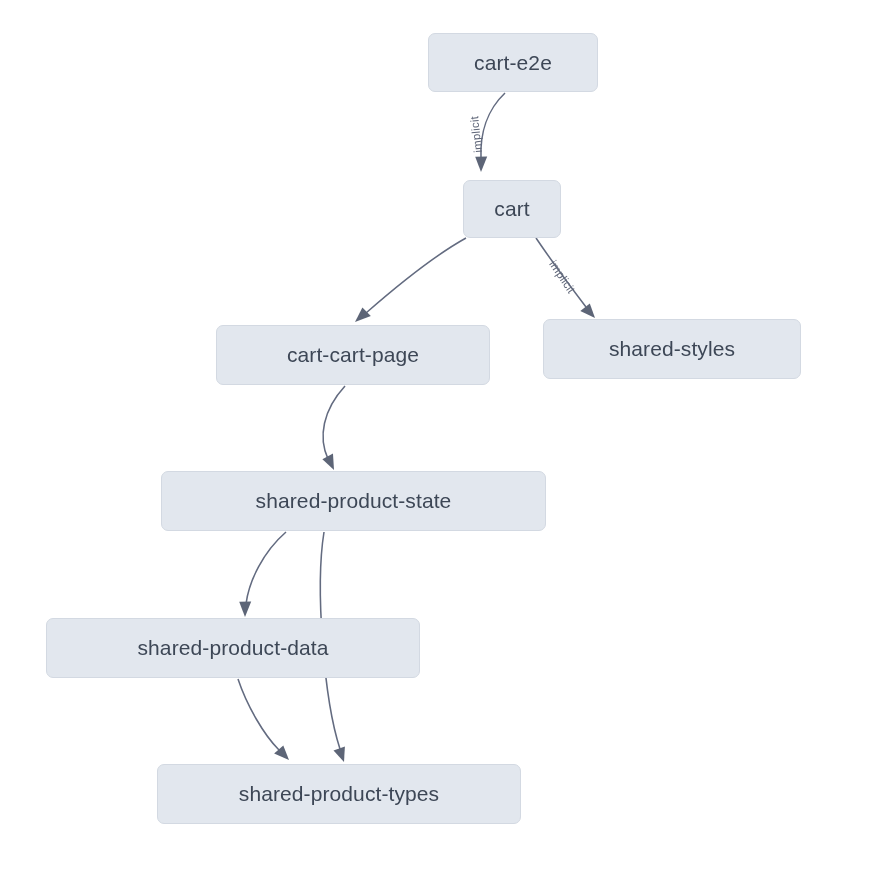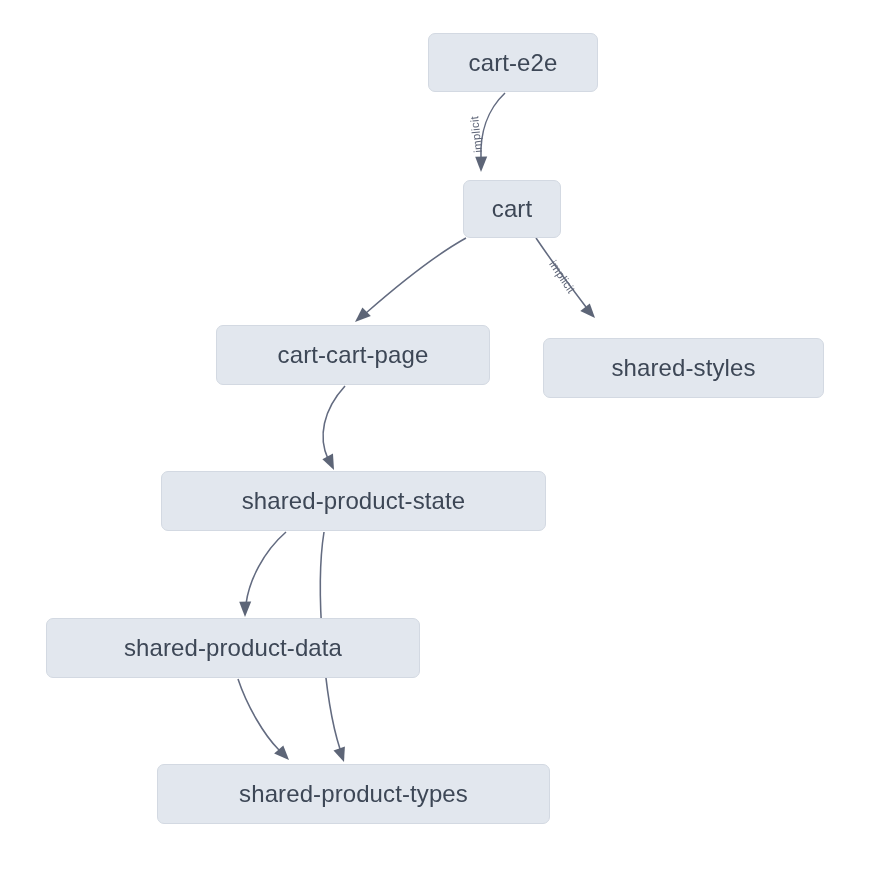--- a/index.html
+++ b/index.html
@@ -39,21 +39,21 @@
     position: absolute;
     box-sizing: border-box;
     display: flex;
     align-items: center;
     justify-content: center;
     background: #e2e7ee;
     border: 1px solid #d3d9e2;
     border-radius: 7px;
     color: #3d4756;
     font-family: "Liberation Sans", sans-serif;
-    font-size: 24px;
+    font-size: 21px;
     font-weight: 400;
     letter-spacing: 0.1px;
     white-space: nowrap;
     user-select: none;
   }
   .edge-path {
     fill: none;
     stroke: #636b80;
     stroke-width: 1.55;
   }
@@ -121,30 +121,30 @@
     </div>
 
     <div class="graph-node" style="left:216px; top:325px; width:274px; height:60px;">
       <span>cart-cart-page</span>
     </div>
 
     <div class="graph-node" style="left:463px; top:180px; width:98px; height:58px;">
       <span>cart</span>
     </div>
 
-    <div class="graph-node" style="left:543px; top:338px; width:281px; height:60px;">
+    <div class="graph-node" style="left:543px; top:319px; width:258px; height:60px;">
       <span>shared-styles</span>
     </div>
 
     <div class="graph-node" style="left:46px; top:618px; width:374px; height:60px;">
       <span>shared-product-data</span>
     </div>
 
     <div class="graph-node" style="left:161px; top:471px; width:385px; height:60px;">
       <span>shared-product-state</span>
     </div>
 
-    <div class="graph-node" style="left:157px; top:764px; width:393px; height:60px;">
+    <div class="graph-node" style="left:157px; top:764px; width:364px; height:60px;">
       <span>shared-product-types</span>
     </div>
 
   </div>
 </div>
 
 </body></html>

